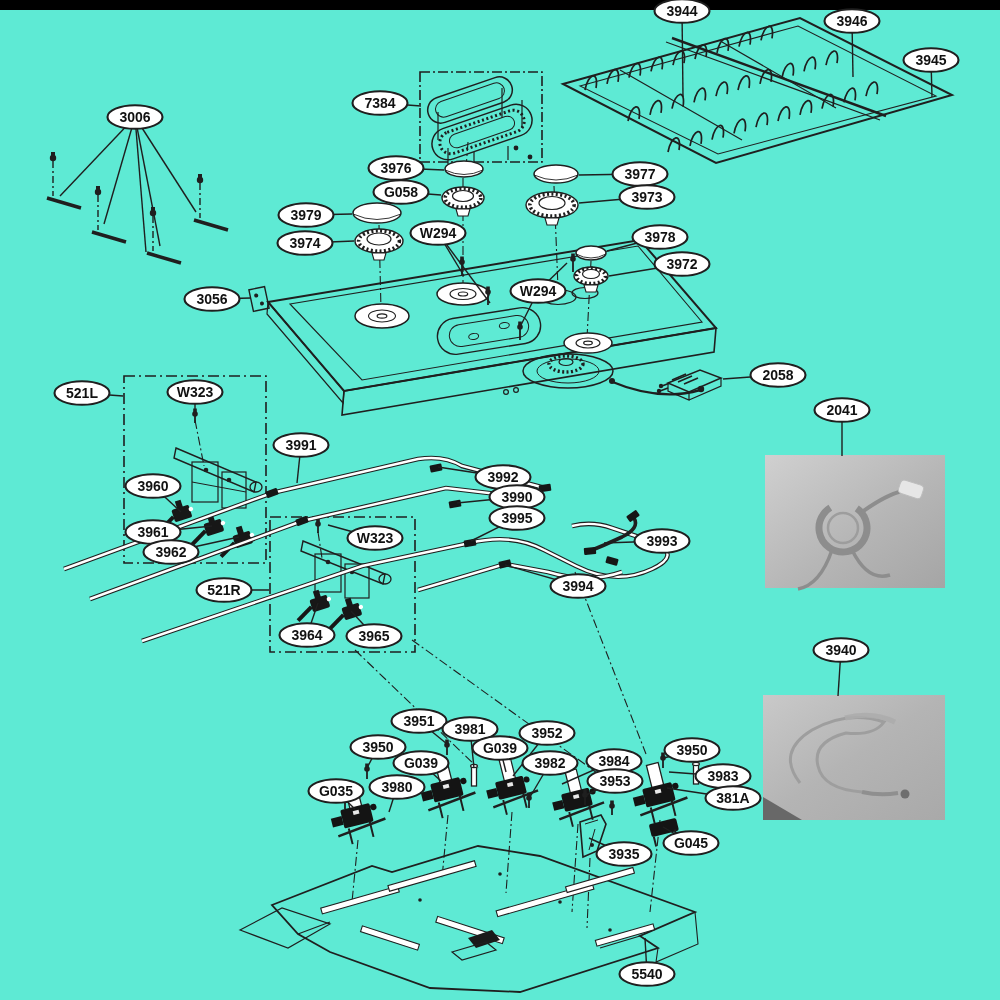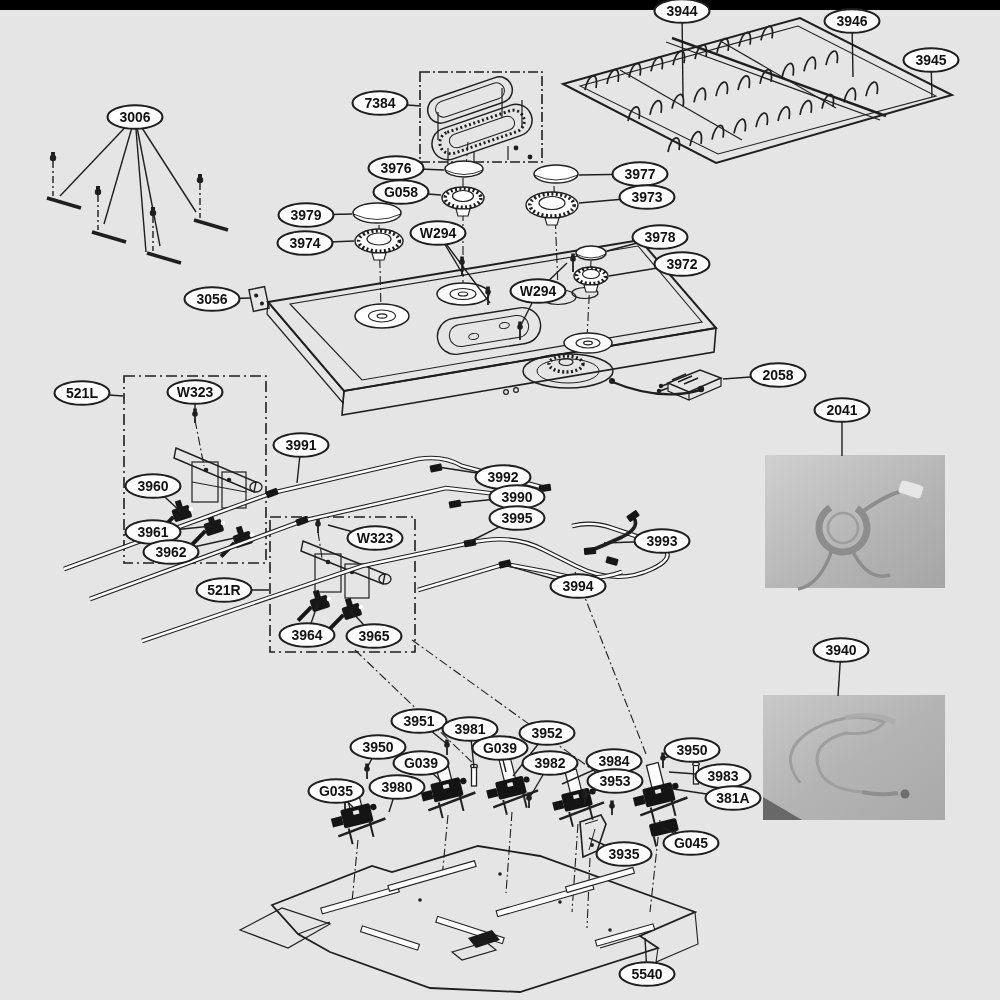--- a/index.html
+++ b/index.html
@@ -1,16 +1,16 @@
 <!DOCTYPE html>
 <html><head>
 <meta charset="utf-8">
 <style>
   html,body{margin:0;padding:0;background:#ffffff;}
-  #stage{position:relative;width:1000px;height:1000px;background:#e5e5e5;overflow:hidden;
+  #stage{position:relative;width:1000px;height:1000px;background:#5eead4;overflow:hidden;
          font-family:"Liberation Sans", sans-serif;}
   svg{position:absolute;left:0;top:0;}
   .ln{stroke:#1f1f1f;fill:none;}
   .callout-text{font-family:"Liberation Sans", sans-serif;font-weight:700;font-size:14px;fill:#111;}
 </style>
 </head>
 <body>
 
 <div id="stage">
 <svg id="svg" width="1000" height="1000" viewBox="0 0 1000 1000">

